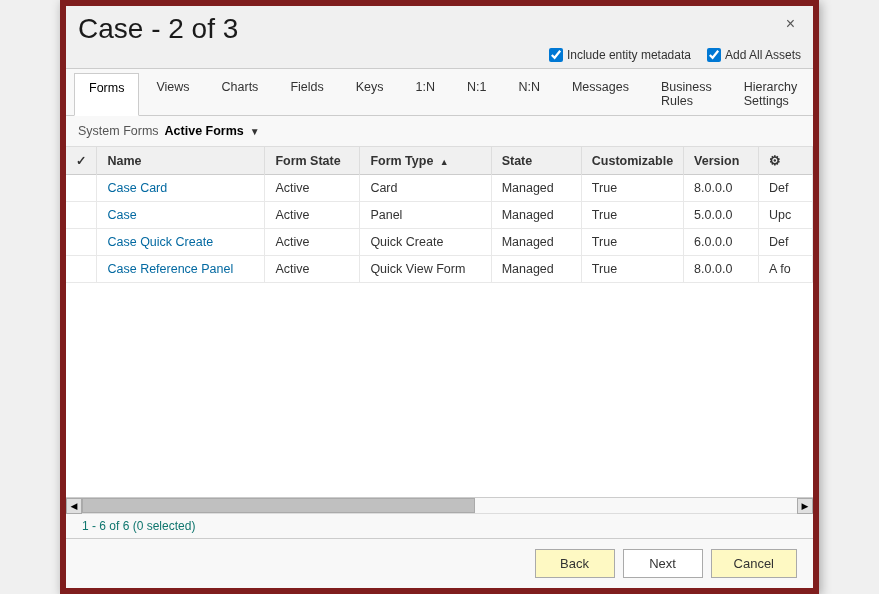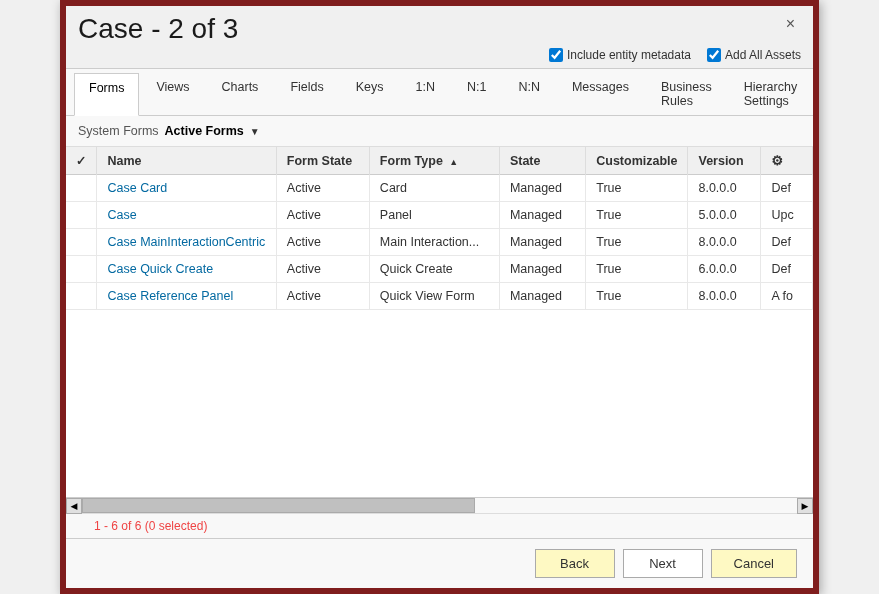--- a/index.html
+++ b/index.html
@@ -212,23 +212,23 @@
     .scroll-thumb {
       position: absolute;
       left: 0;
       top: 0;
       width: 55%;
       height: 100%;
       background: #c0c0c0;
       border: 1px solid #aaa;
     }
     .status-bar {
-      padding: 5px 28px;
+      padding: 5px 16px;
       font-size: 12px;
-      color: #ef4444;
+      color: #0f766e;
       background: #f8f8f8;
       border-top: 1px solid #ddd;
     }
     .footer {
       display: flex;
       justify-content: flex-end;
       align-items: center;
       padding: 10px 16px;
       gap: 8px;
       border-top: 1px solid #ccc;
@@ -325,30 +325,20 @@
             <td class="link-cell">Case</td>
             <td>Active</td>
             <td>Panel</td>
             <td>Managed</td>
             <td>True</td>
             <td>5.0.0.0</td>
             <td>Upc</td>
           </tr>
           <tr>
             <td></td>
-            <td class="link-cell">Case MainInteractionCentric</td>
-            <td>Active</td>
-            <td>Main Interaction...</td>
-            <td>Managed</td>
-            <td>True</td>
-            <td>8.0.0.0</td>
-            <td>Def</td>
-          </tr>
-          <tr>
-            <td></td>
             <td class="link-cell">Case Quick Create</td>
             <td>Active</td>
             <td>Quick Create</td>
             <td>Managed</td>
             <td>True</td>
             <td>6.0.0.0</td>
             <td>Def</td>
           </tr>
           <tr>
             <td></td>

